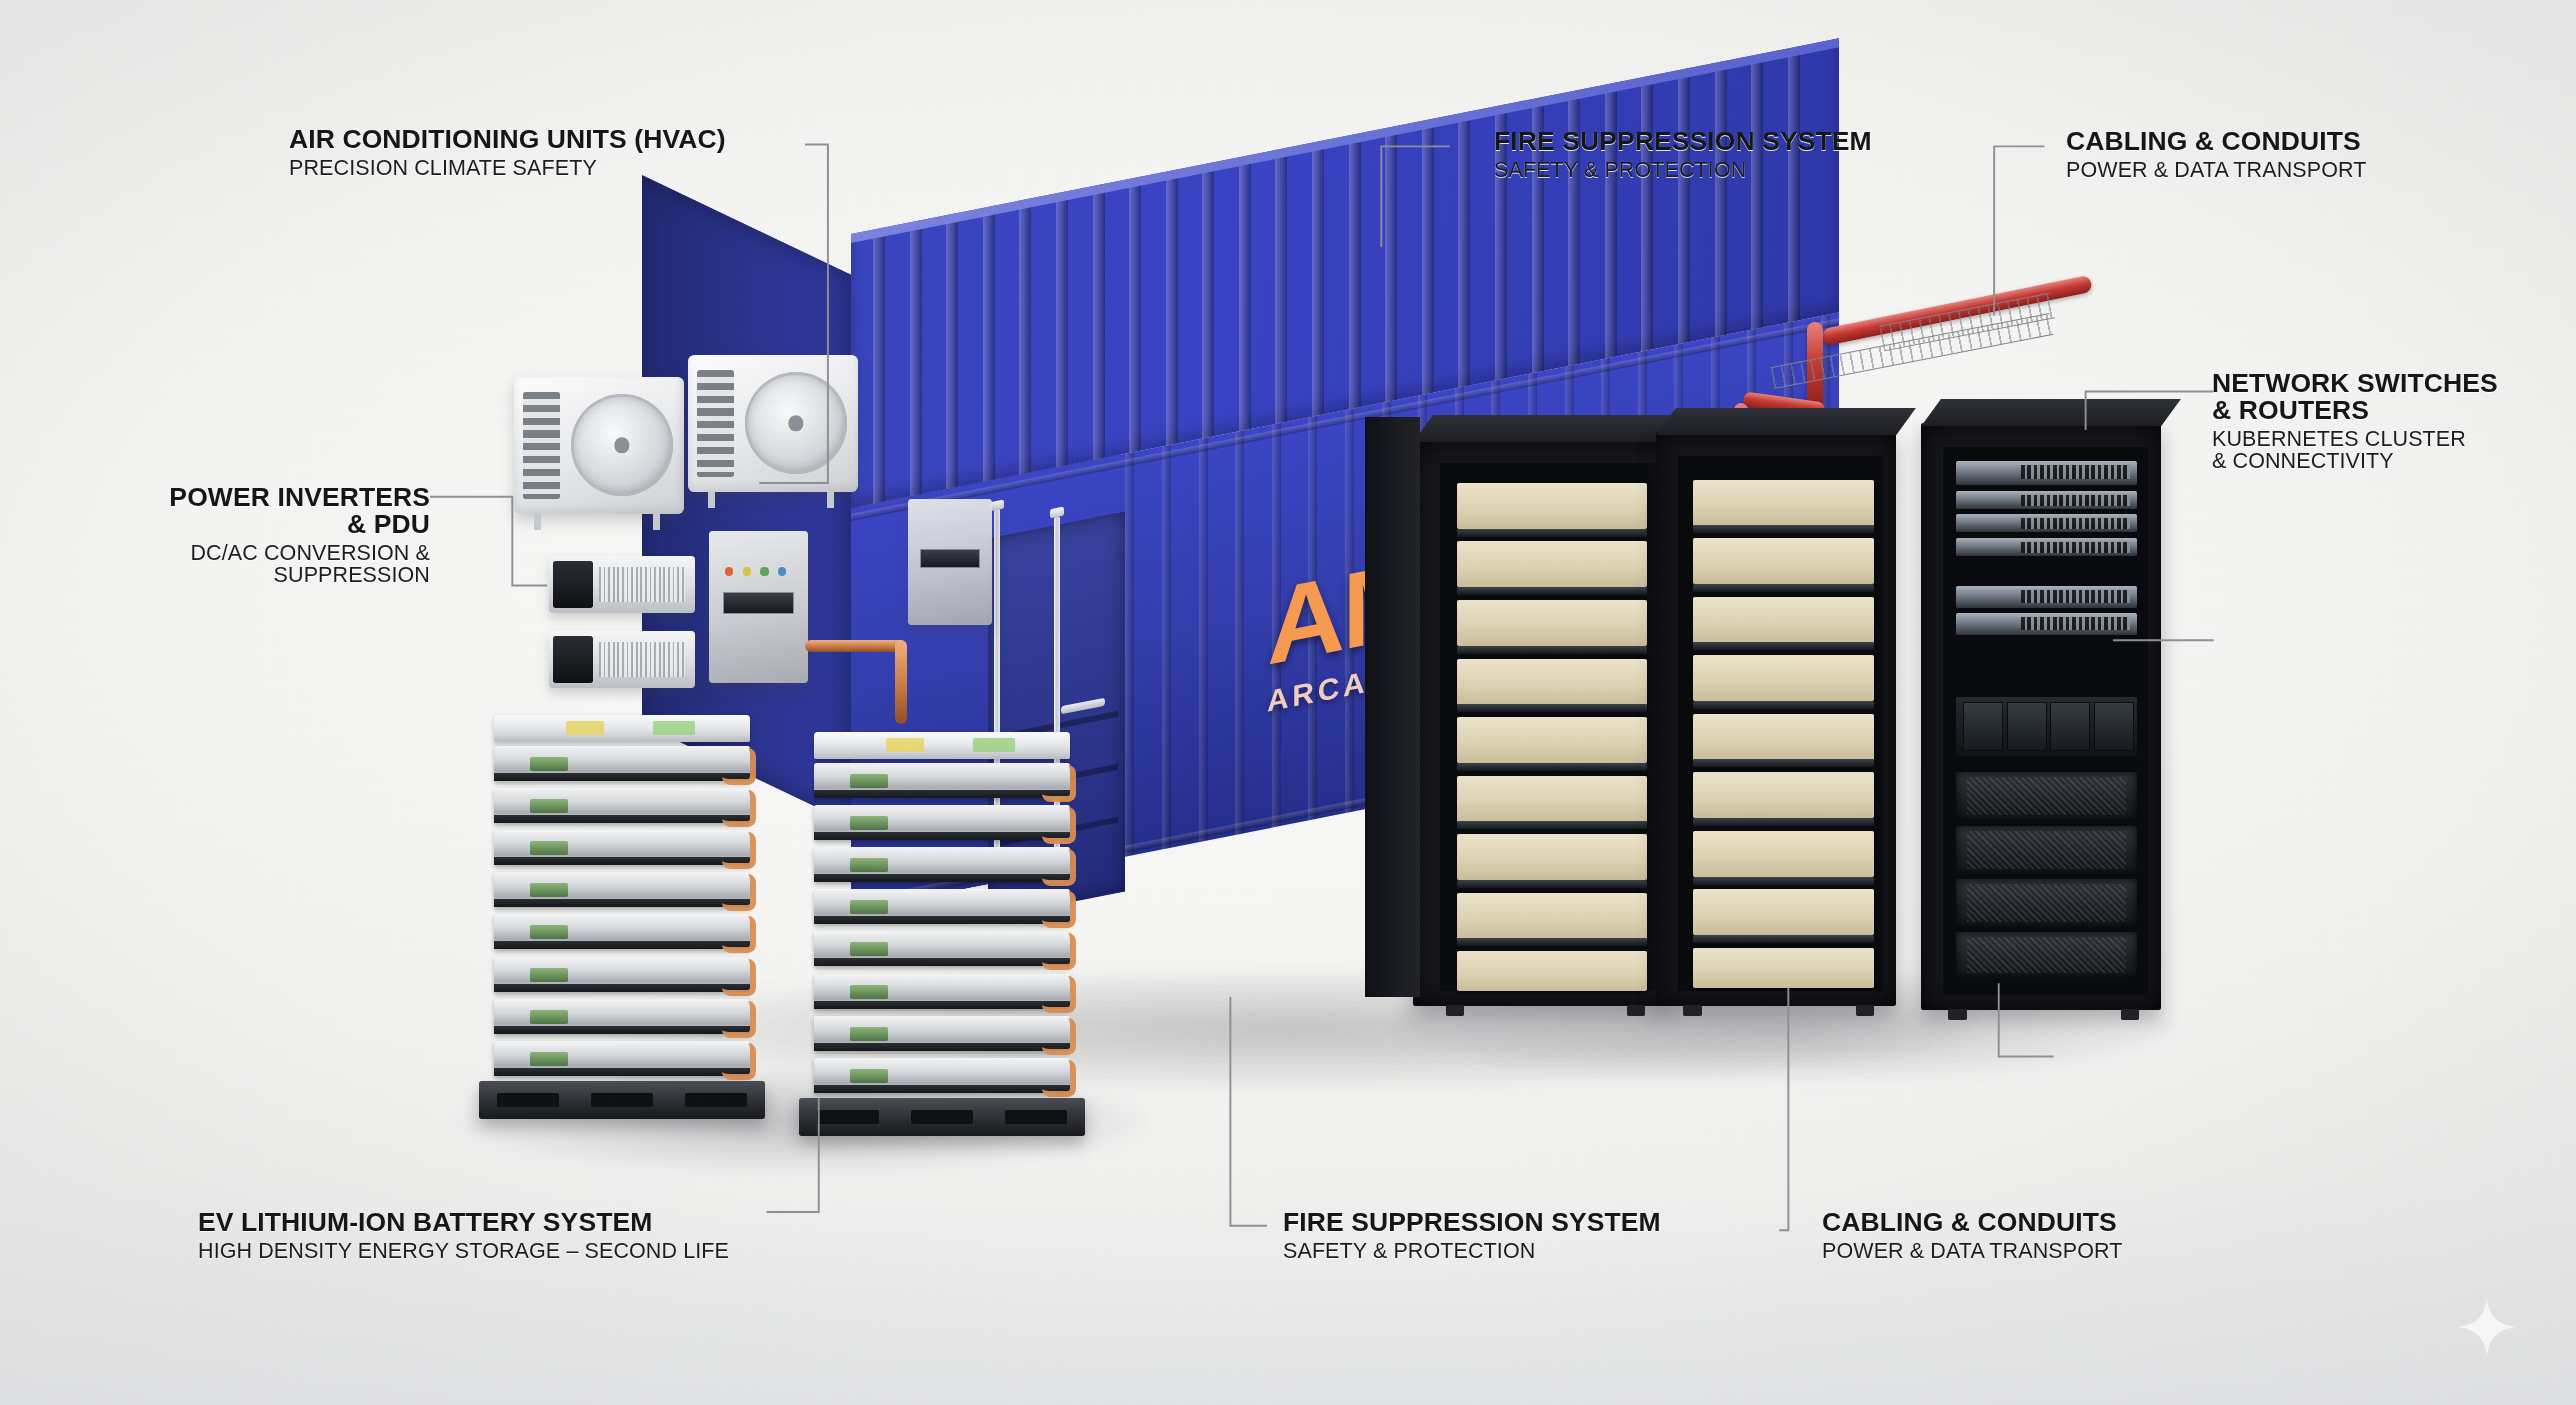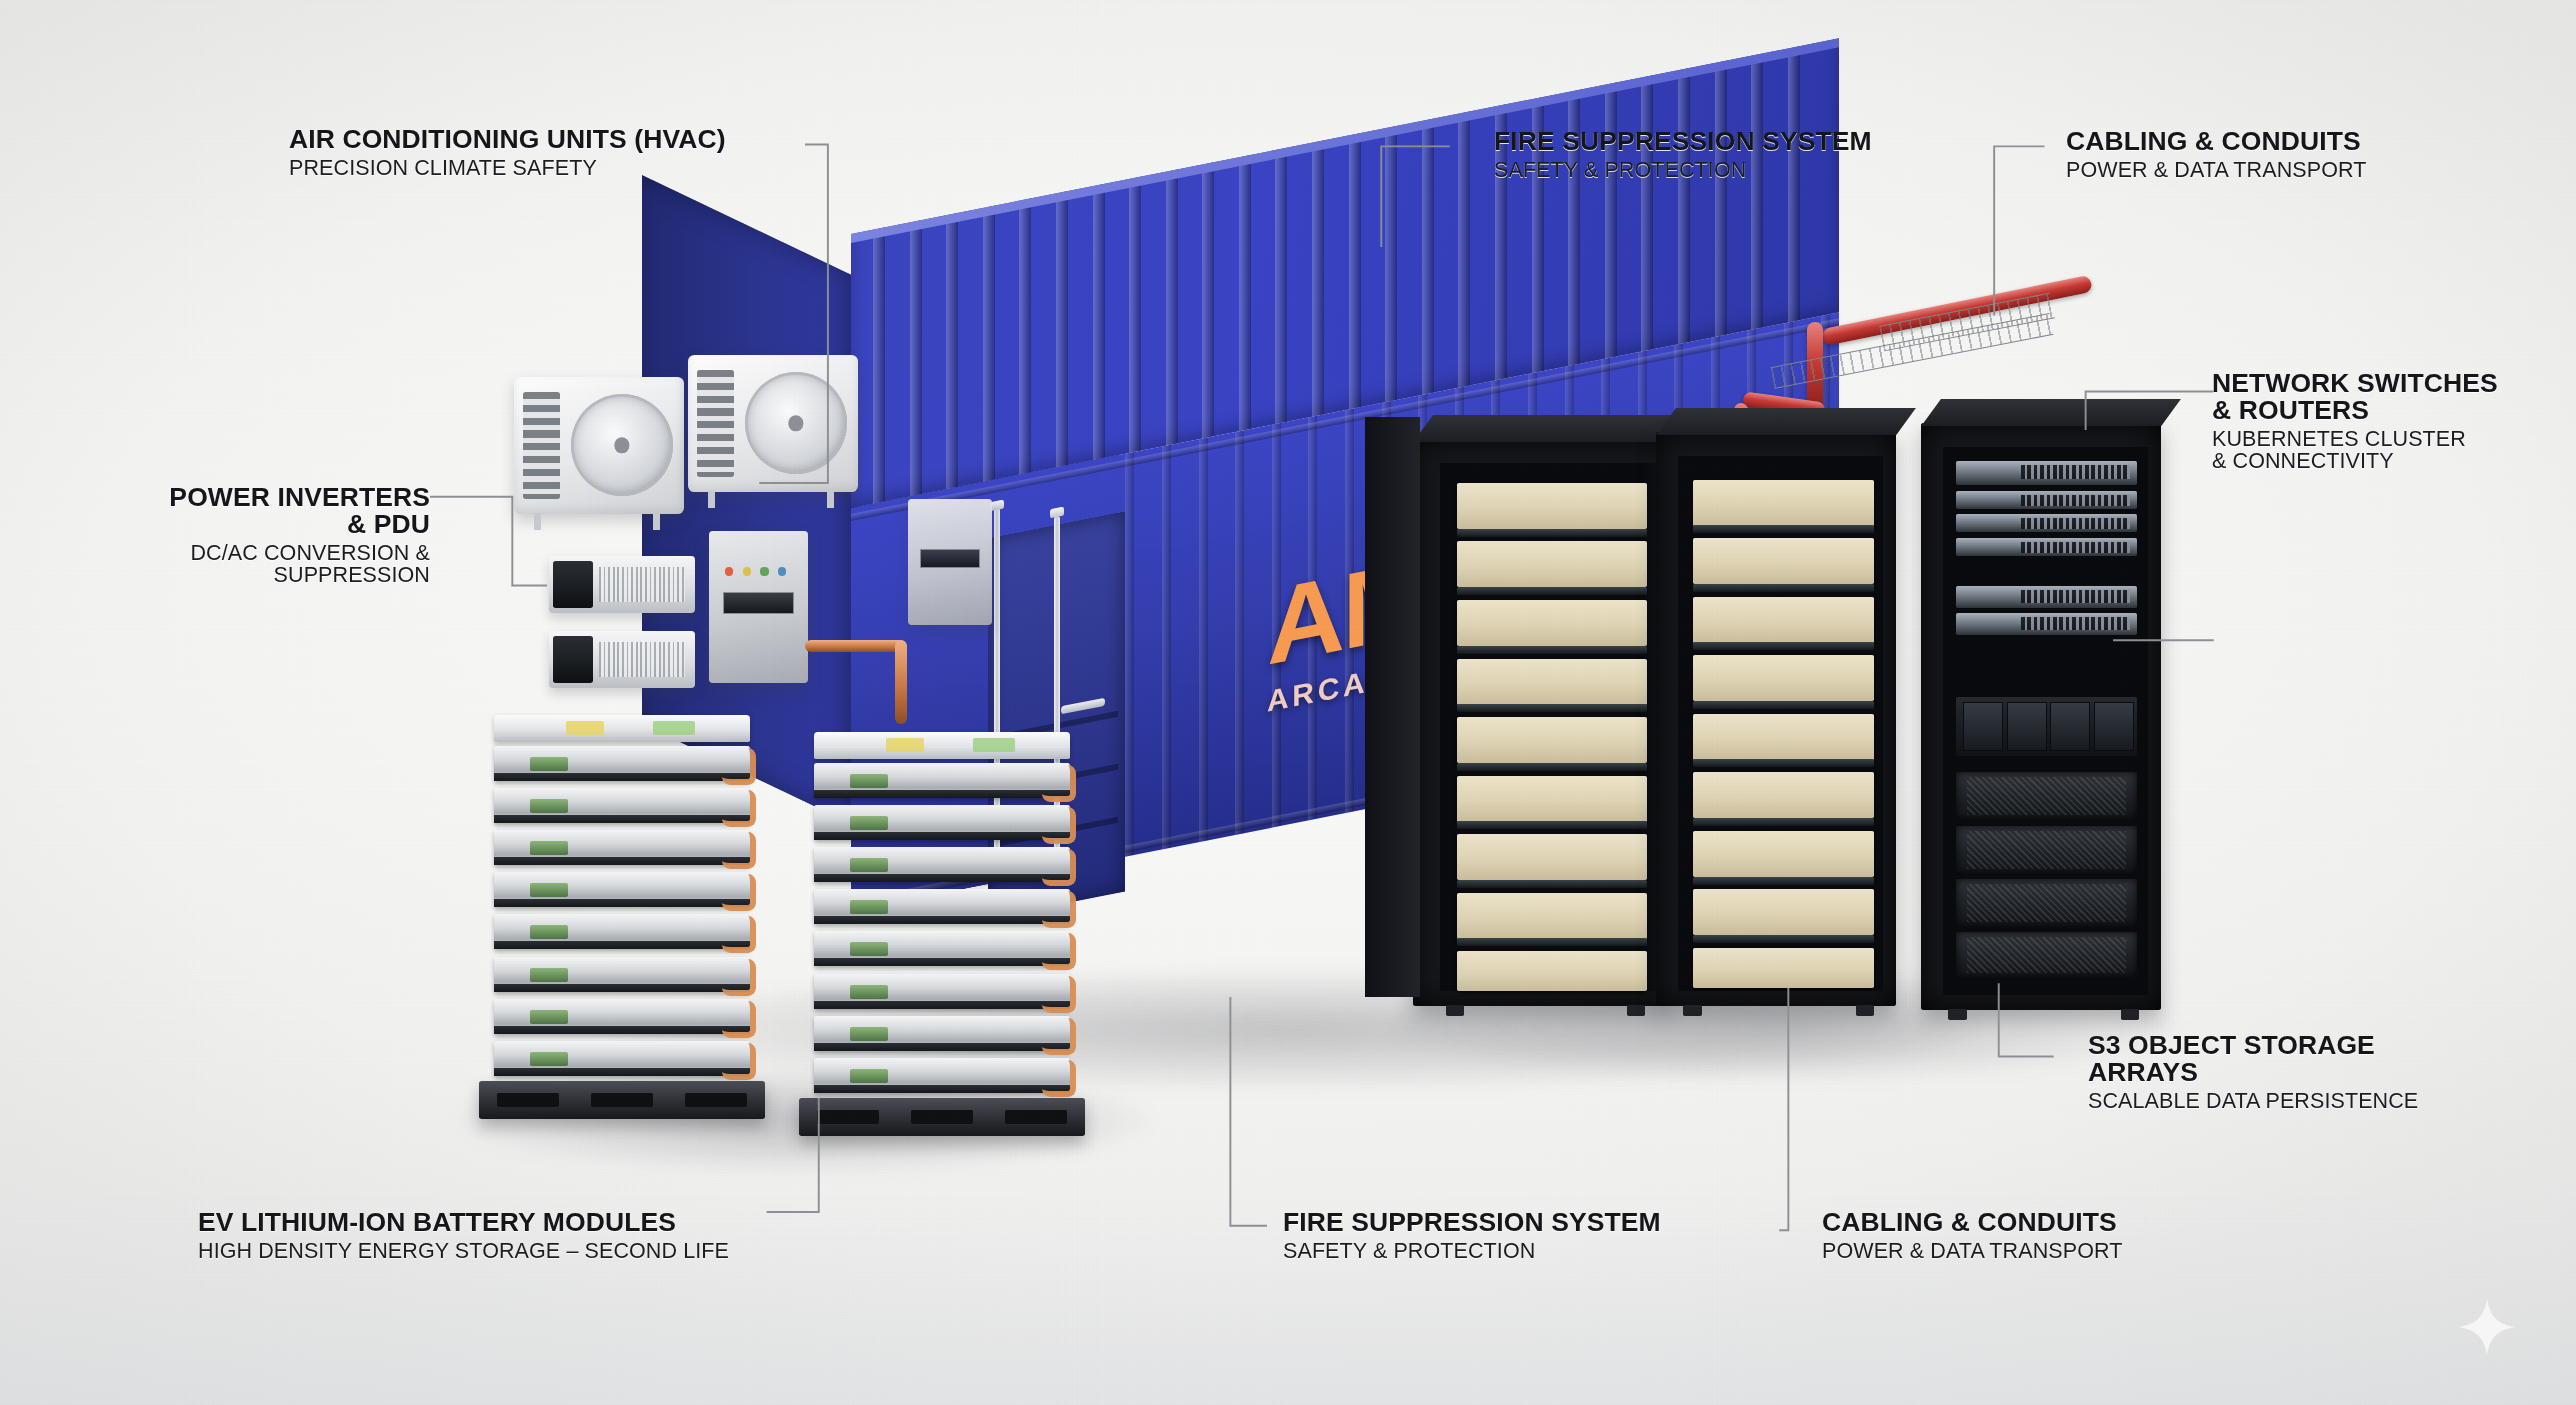--- a/index.html
+++ b/index.html
@@ -559,28 +559,23 @@
   </div>
 
   <div class="lbl" style="left:2212px;top:370px;">
     <div class="t">NETWORK SWITCHES</div>
     <div class="t">&amp; ROUTERS</div>
     <div class="s">KUBERNETES CLUSTER</div>
     <div class="s" style="margin-top:0.9px;">&amp; CONNECTIVITY</div>
   </div>
 
 
-  <div class="lbl" style="left:2088px;top:1032px;">
-    <div class="t">S3 OBJECT STORAGE</div>
-    <div class="t">ARRAYS</div>
-    <div class="s">SCALABLE DATA PERSISTENCE</div>
-  </div>
 
   <div class="lbl" style="left:198px;top:1209px;">
-    <div class="t">EV LITHIUM-ION BATTERY MODULES</div>
+    <div class="t">EV LITHIUM-ION BATTERY SYSTEM</div>
     <div class="s">HIGH DENSITY ENERGY STORAGE – SECOND LIFE</div>
   </div>
 
   <div class="lbl" style="left:1283px;top:1209px;">
     <div class="t">FIRE SUPPRESSION SYSTEM</div>
     <div class="s">SAFETY &amp; PROTECTION</div>
   </div>
 
   <div class="lbl" style="left:1822px;top:1209px;">
     <div class="t">CABLING &amp; CONDUITS</div>

